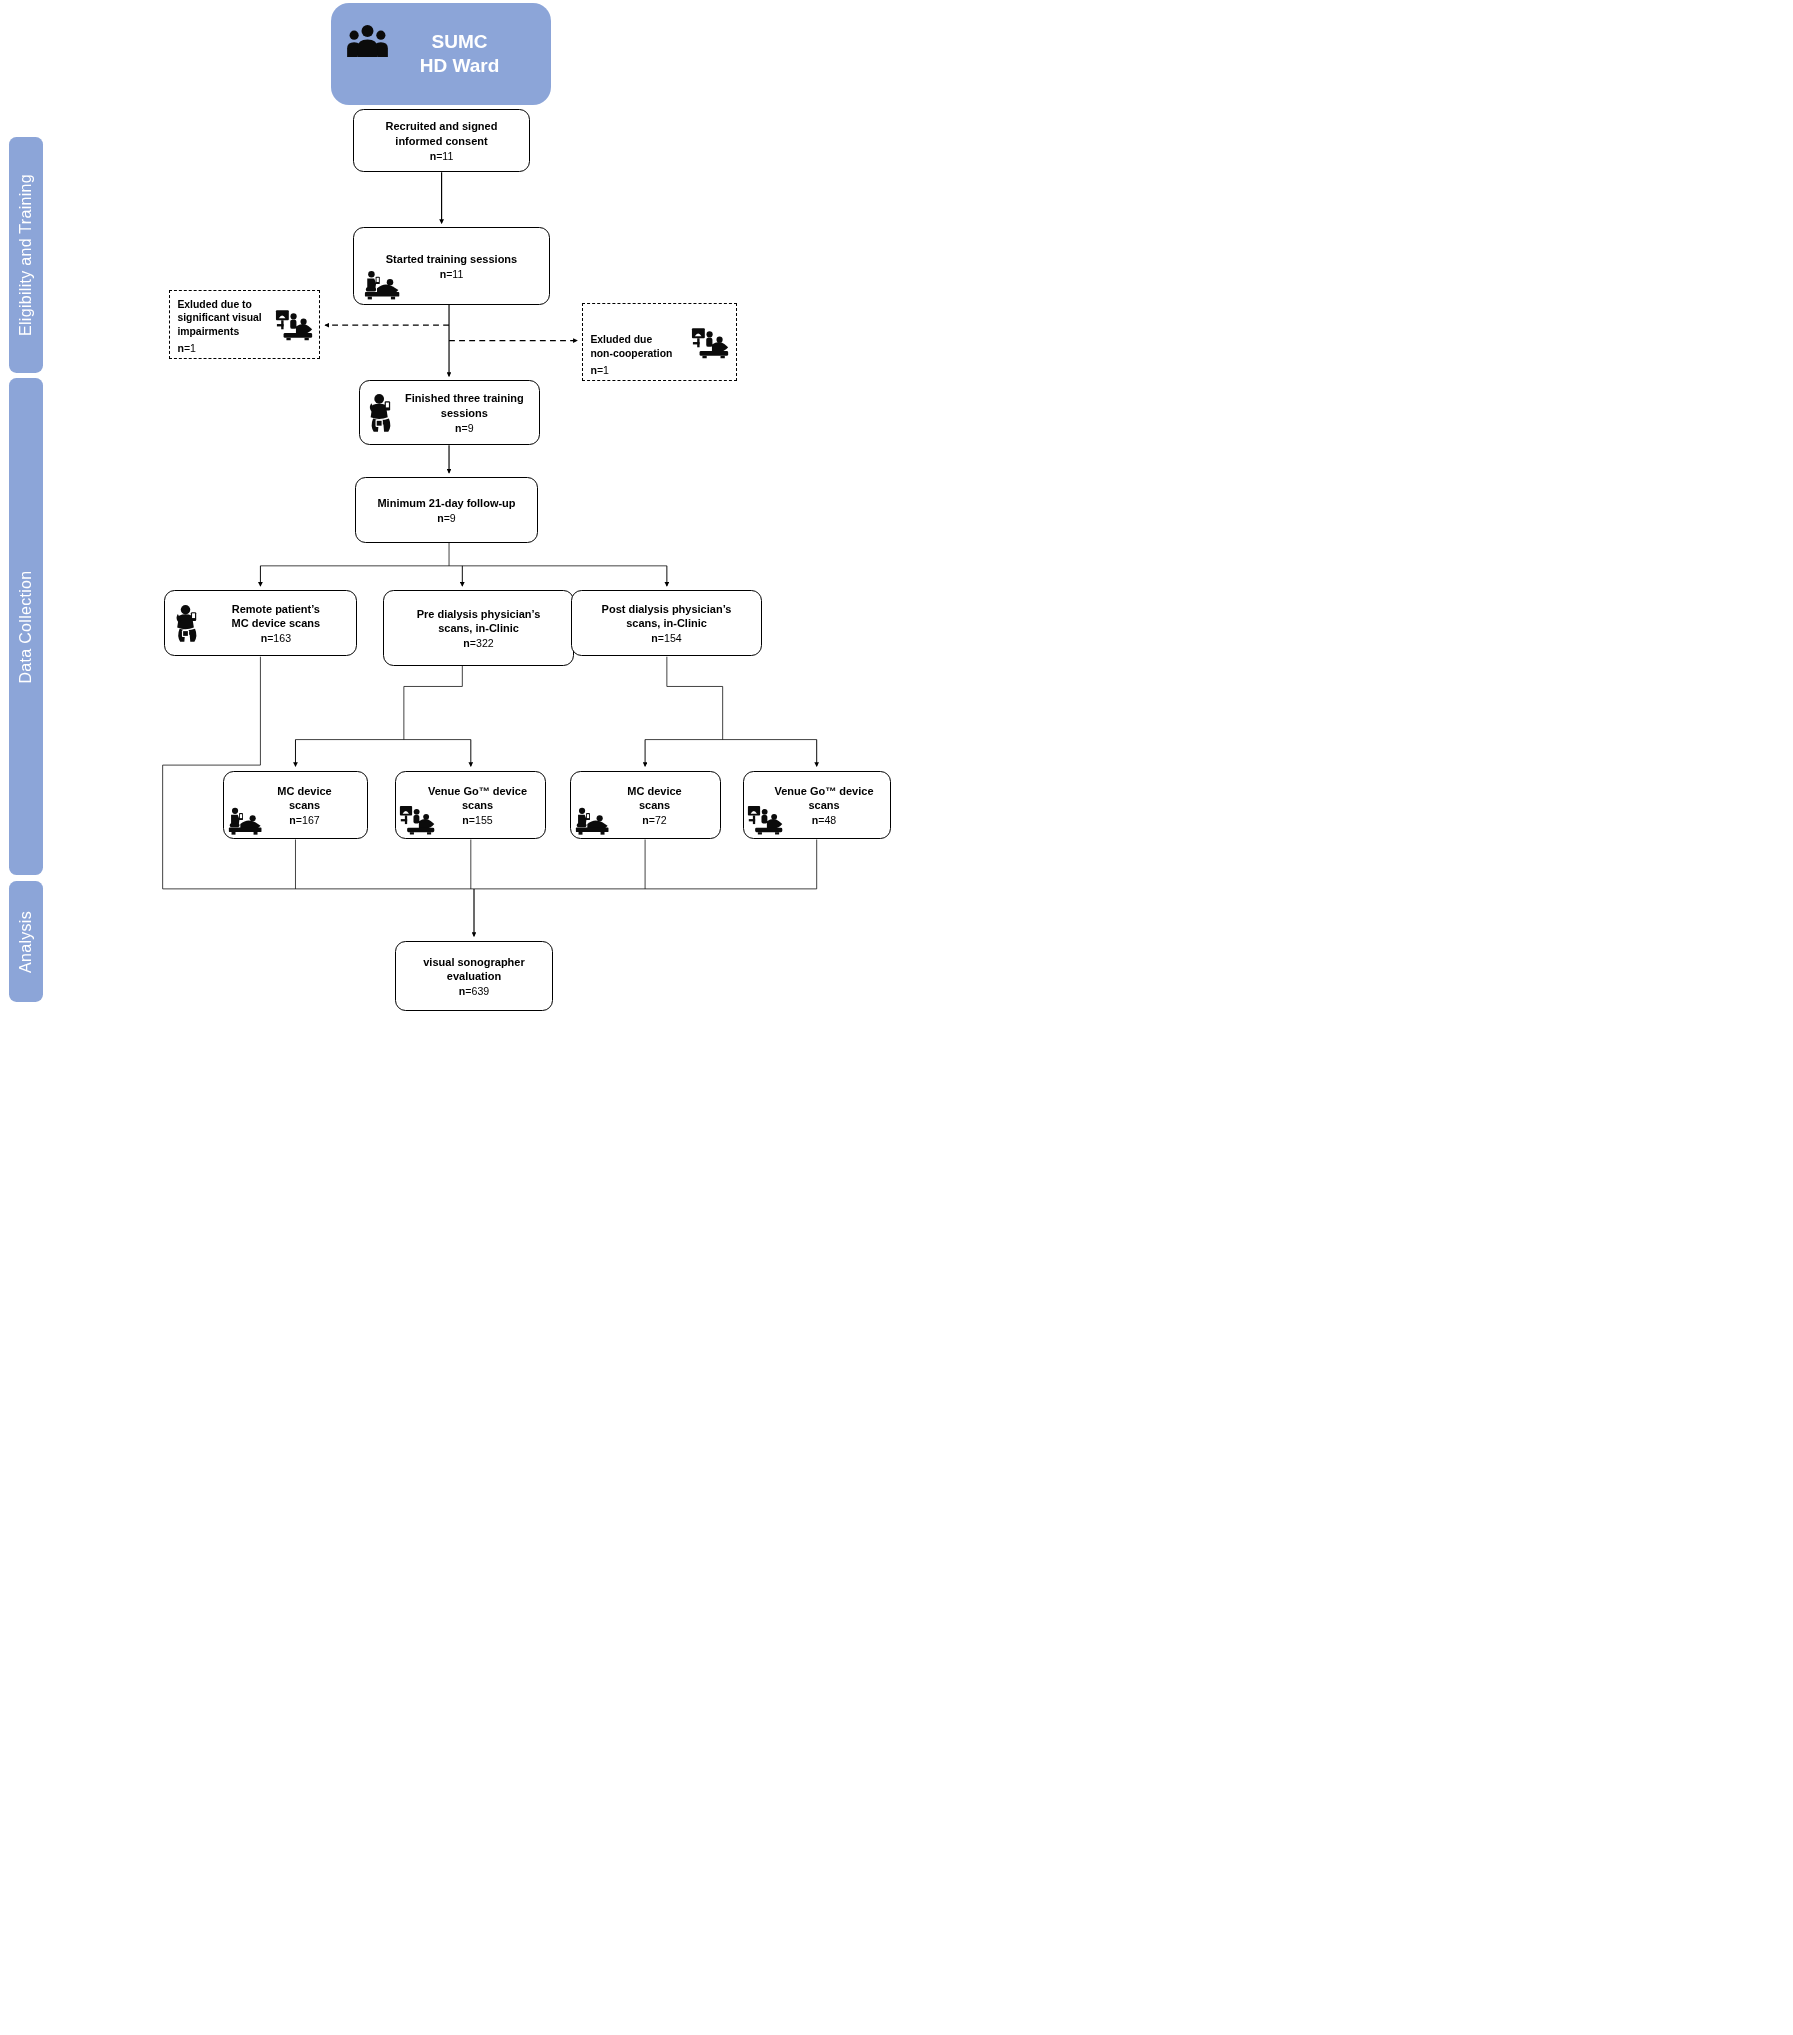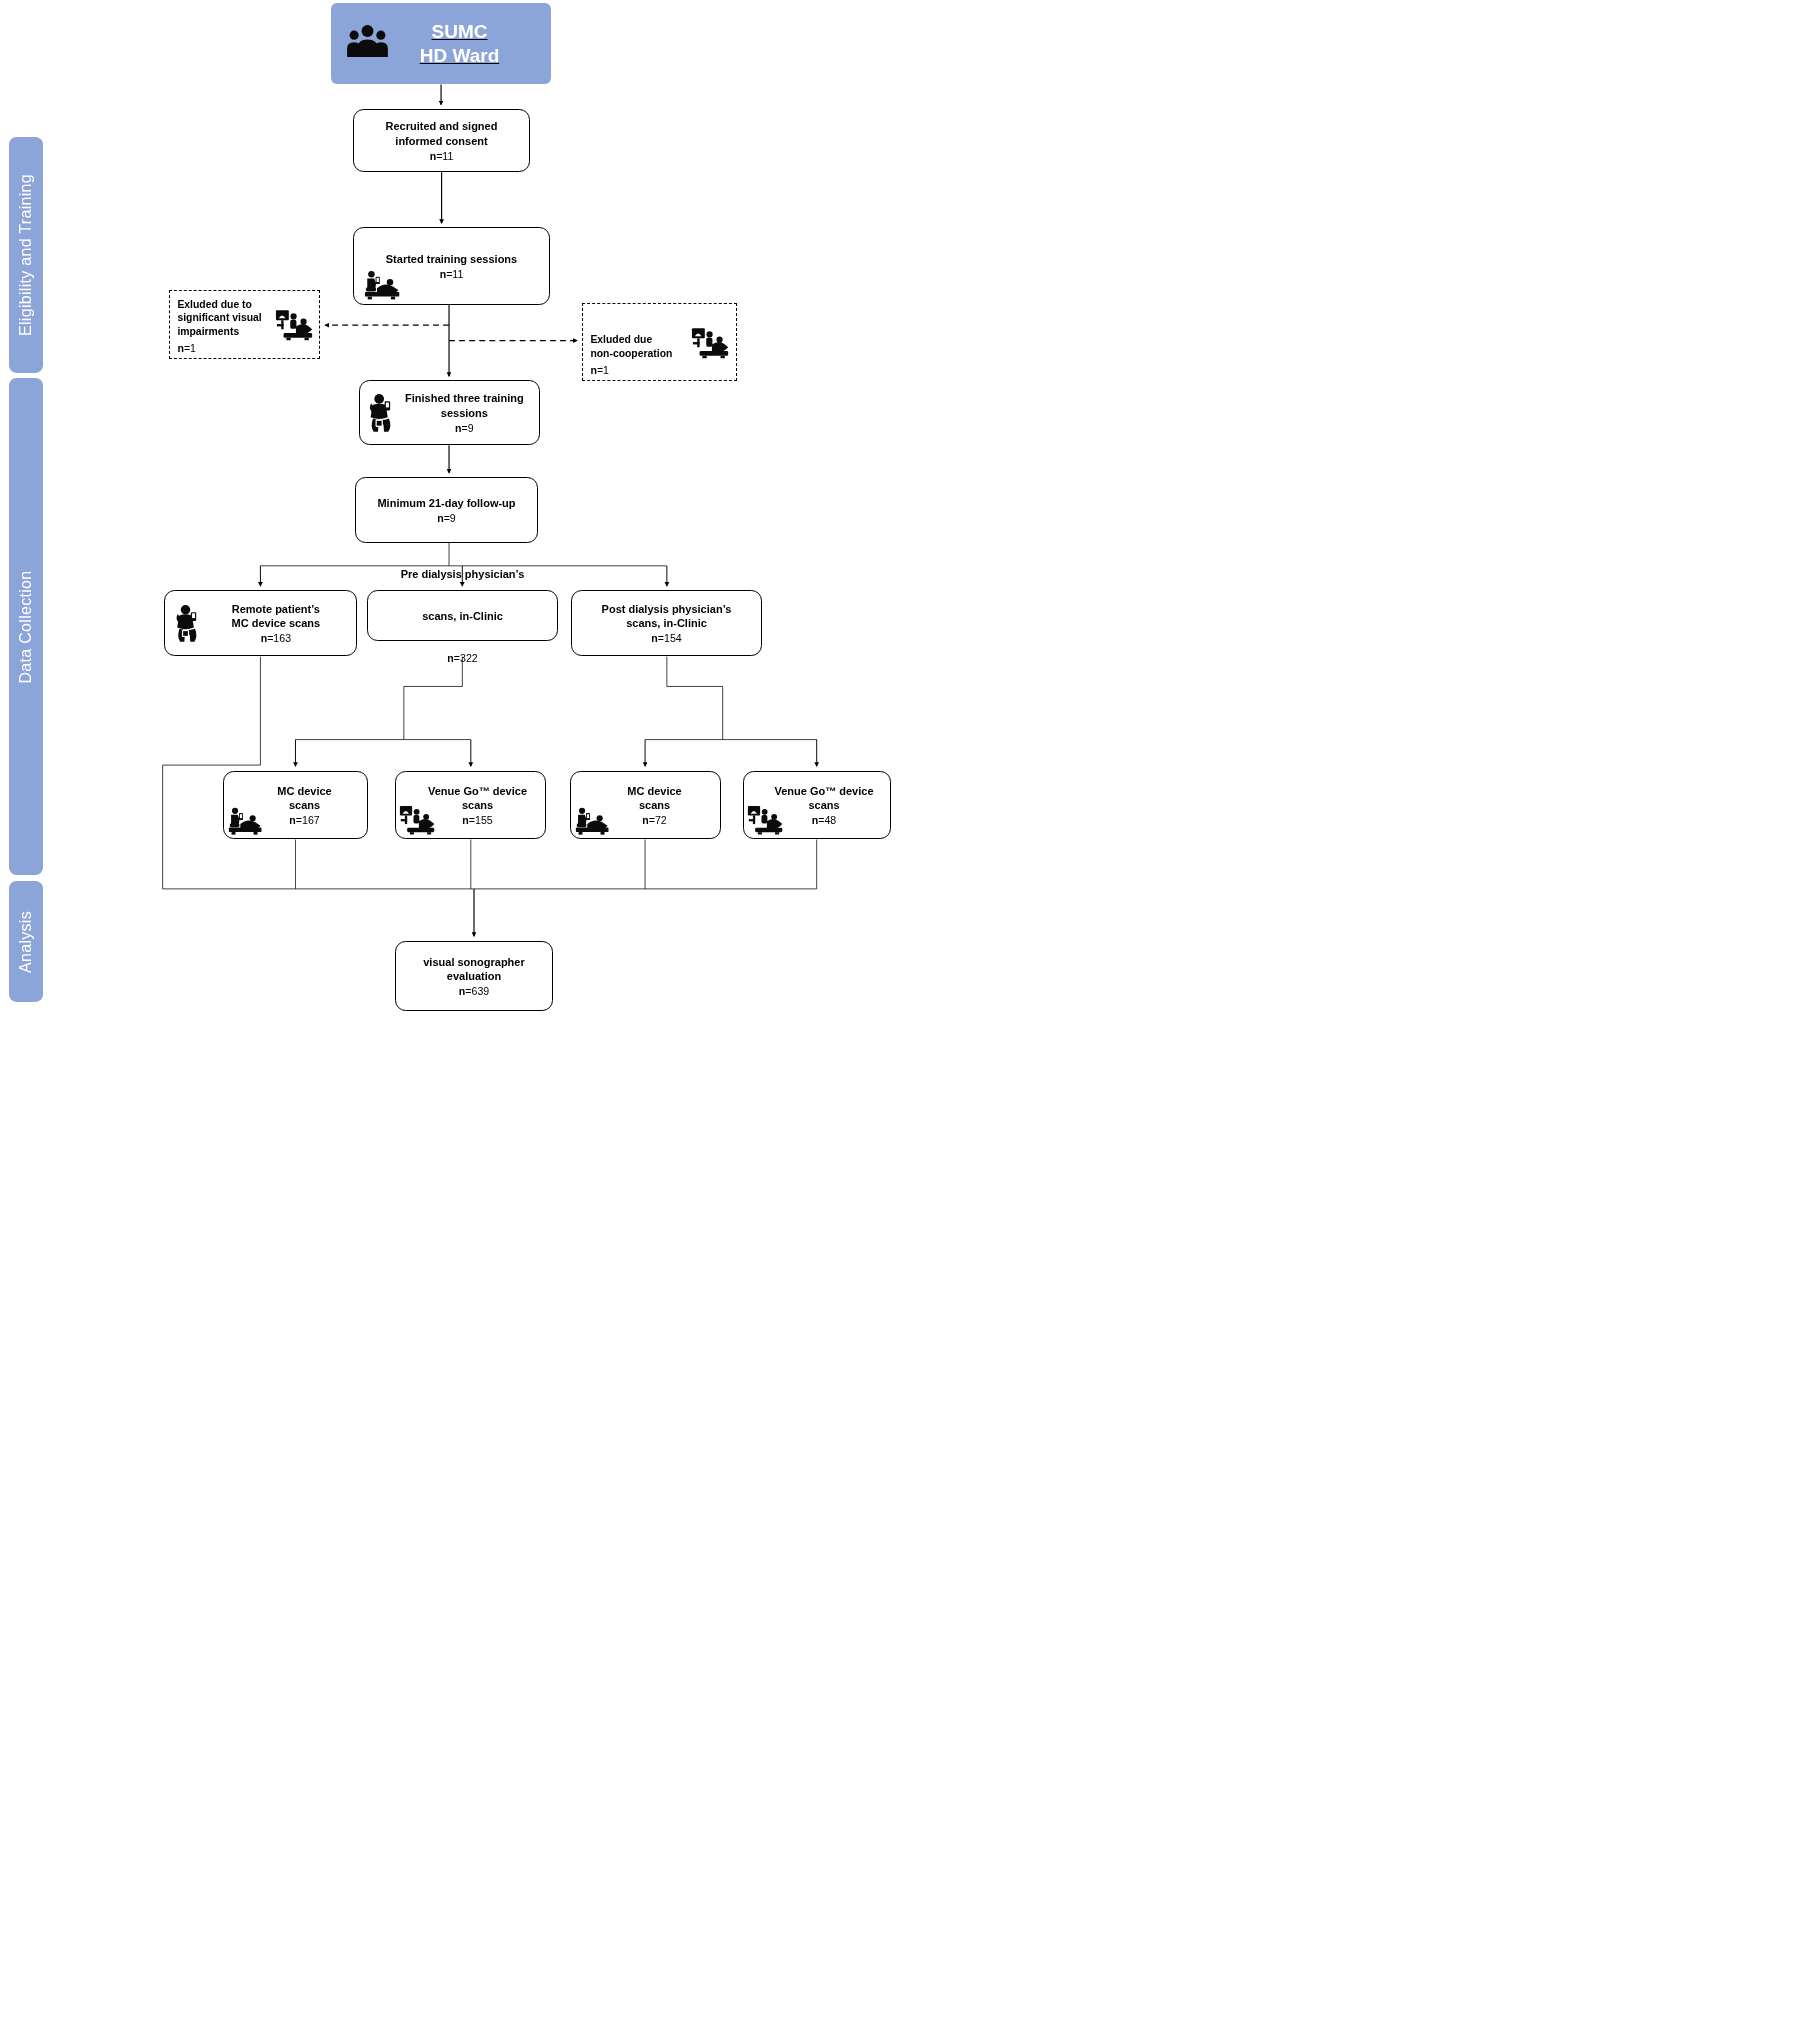--- a/index.html
+++ b/index.html
@@ -14,37 +14,37 @@
   #wires{position:absolute;left:0;top:0;z-index:1;}
   
   .node{position:absolute;z-index:2;background:#fff;border:1.3px solid #000;border-radius:10.6px;
         display:flex;flex-direction:column;align-items:center;justify-content:center;
         text-align:center;color:#000;box-sizing:border-box;padding:3.2px 4.3px;}
   .ln{font-weight:bold;font-size:11px;line-height:1.3;display:block;}
   .nline{font-size:10.6px;font-weight:400;margin-top:1.6px;display:block;}
   .nb{font-weight:bold;}
   .icon{position:absolute;z-index:3;}
   
-  #node-sumc{left:331px;top:3.2px;width:220px;height:81px;background:#8CA5D8;border:none;border-radius:6px;text-decoration:underline;}
+  #node-sumc{left:331px;top:3.2px;width:220px;height:102px;background:#8CA5D8;border:none;border-radius:18px;}
   #node-sumc .ln{color:#fff;font-size:19px;line-height:1.25;}
   
   #node-recruited{left:353px;top:109px;width:177px;height:63px;}
   #node-started{left:353px;top:227px;width:197px;height:78px;}
   #node-finished{left:359px;top:380px;width:181px;height:65px;padding-left:34px;}
   #node-followup{left:355px;top:477px;width:183px;height:66px;}
   
   .dashed{border:1.6px dashed #000;border-radius:0;align-items:flex-start;text-align:left;justify-content:flex-end;}
   #node-excl-visual{left:169px;top:290px;width:151px;height:69px;padding:4.3px 7.4px;}
   #node-excl-visual .ln{font-size:10.4px;}
   #node-excl-noncoop{left:582px;top:303px;width:155px;height:78px;padding:4.3px 7.4px;}
   #node-excl-noncoop .ln{font-size:10.4px;}
   .dashed .nline{margin-top:3.2px;}
   
   #node-remote{left:164px;top:590px;width:193px;height:66px;padding-left:35px;}
-  #node-pre{left:367px;top:590px;width:191px;height:51px;gap:27px;}
+  #node-pre{left:383px;top:590px;width:191px;height:76px;}
   #node-post{left:571px;top:590px;width:191px;height:66px;}
   
   #node-mc-pre{left:223px;top:771px;width:145px;height:68px;}
   #node-venue-pre{left:395px;top:771px;width:151px;height:68px;}
   #node-mc-post{left:570px;top:771px;width:151px;height:68px;}
   #node-venue-post{left:743px;top:771px;width:148px;height:68px;}
   #node-mc-pre .ln,#node-venue-pre .ln,#node-mc-post .ln,#node-venue-post .ln{font-size:11px;}
   
   #node-eval{left:395px;top:941px;width:158px;height:70px;}
 </style>

